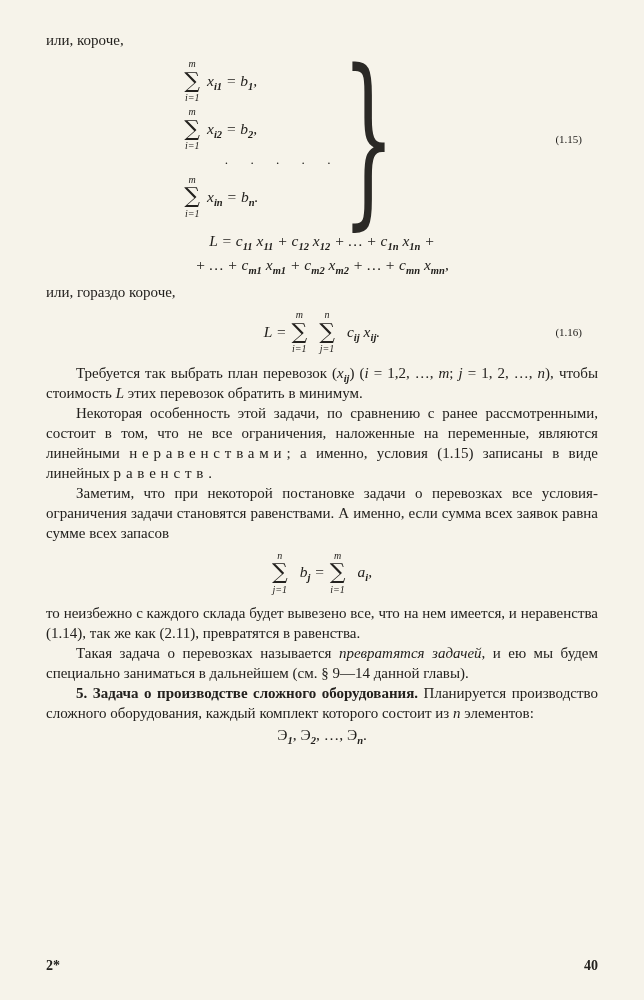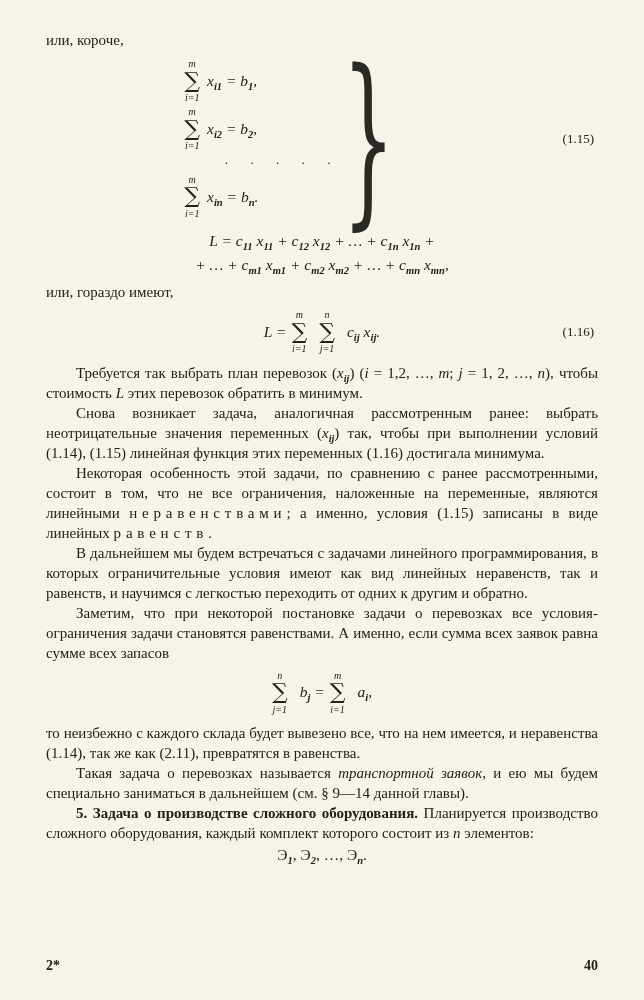--- a/index.html
+++ b/index.html
@@ -33,21 +33,21 @@
   .eq115 { position:relative; display:flex; justify-content:center; align-items:center; margin:8px 0 10px 0; }
   .eqrows { display:flex; flex-direction:column; gap:3px; }
   .eqrow { display:flex; align-items:center; font-size:15.5px; }
   .dotsrow { padding-left:40px; letter-spacing:9px; font-size:13px; }
   .brace {
     display:inline-block; margin-left:2px;
     font-size:185px; line-height:160px;
     transform:scaleX(0.45); transform-origin:left center;
     font-family:"DejaVu Serif",serif; color:#2b2926; font-weight:normal;
   }
-  .eqlabel { position:absolute; right:4px; top:50%; transform:translateY(-50%); font-size:13px; font-style:normal;margin-left:44px; }
+  .eqlabel { position:absolute; right:16px; top:50%; transform:translateY(-50%); font-size:11px; font-style:normal;margin-left:44px; }
 
   
   .eqL { margin:5px 0 5px 0; }
   .eqC { text-align:center; font-size:15.5px; line-height:24px; }
   .eqflex { position:relative; display:flex; justify-content:center; align-items:center; gap:5px; margin:7px 0 8px 0; font-size:15.5px; }
 
   .footer {
     position:absolute; left:46px; right:46px; bottom:26px;
     display:flex; justify-content:space-between;
     font-size:14px; font-weight:bold;
@@ -91,61 +91,59 @@
     <span class="brace">}</span>
     <span class="eqlabel">(1.15)</span>
   </div>
 
 
   <div class="eqL">
     <div class="eqC mi">L = c<sub>11</sub> x<sub>11</sub> + c<sub>12</sub> x<sub>12</sub> + … + c<sub>1n</sub> x<sub>1n</sub> +</div>
     <div class="eqC mi">+ … + c<sub>m1</sub> x<sub>m1</sub> + c<sub>m2</sub> x<sub>m2</sub> + … + c<sub>mn</sub> x<sub>mn</sub>,</div>
   </div>
 
-  <p class="noindent">или, гораздо имеют,</p>
+  <p class="noindent">или, гораздо короче,</p>
 
   <div class="eqflex">
     <span class="mi">L =</span>
     <span class="sum">
       <span class="lim">m</span>
       <span class="sigma">∑</span>
       <span class="lim">i=1</span>
     </span>
     <span class="sum">
       <span class="lim">n</span>
       <span class="sigma">∑</span>
       <span class="lim">j=1</span>
     </span>
     <span class="mi">c<sub>ij</sub> x<sub>ij</sub>.</span>
     <span class="eqlabel">(1.16)</span>
   </div>
 
   <p>Требуется так выбрать план перевозок (<i>x</i><sub>ij</sub>) (<i>i</i> = 1,2, …, <i>m</i>; <i>j</i> = 1, 2, …, <i>n</i>), чтобы стоимость <i>L</i> этих перевозок обратить в минимум.</p>
-  <p>Снова возникает задача, аналогичная рассмотренным ранее: выбрать неотрицательные значения переменных (<i>x</i><sub>ij</sub>) так, чтобы при выполнении условий (1.14), (1.15) линейная функция этих переменных (1.16) достигала минимума.</p>
   <p>Некоторая особенность этой задачи, по сравнению с ранее рассмотренными, состоит в том, что не все ограничения, наложенные на переменные, являются линейными <span class="sp">неравенствами</span>; а именно, условия (1.15) записаны в виде линейных <span class="sp">равенств</span>.</p>
-  <p>В дальнейшем мы будем встречаться с задачами линейного программирования, в которых ограничительные условия имеют как вид линейных неравенств, так и равенств, и научимся с легкостью переходить от одних к другим и обратно.</p>
   <p>Заметим, что при некоторой постановке задачи о перевозках все условия-ограничения задачи становятся равенствами. А именно, если сумма всех заявок равна сумме всех запасов</p>
 
   <div class="eqflex">
     <span class="sum">
       <span class="lim">n</span>
       <span class="sigma">∑</span>
       <span class="lim">j=1</span>
     </span>
     <span class="mi">b<sub>j</sub> =</span>
     <span class="sum">
       <span class="lim">m</span>
       <span class="sigma">∑</span>
       <span class="lim">i=1</span>
     </span>
     <span class="mi">a<sub>i</sub>,</span>
   </div>
 
   <p class="noindent">то неизбежно с каждого склада будет вывезено все, что на нем имеется, и неравенства (1.14), так же как (2.11), превратятся в равенства.</p>
-  <p>Такая задача о перевозках называется <i>транспортной заявок</i>, и ею мы будем специально заниматься в дальнейшем (см. § 9—14 данной главы).</p>
+  <p>Такая задача о перевозках называется <i>превратятся задачей</i>, и ею мы будем специально заниматься в дальнейшем (см. § 9—14 данной главы).</p>
   <p><b>5. Задача о производстве сложного оборудования.</b> Планируется производство сложного оборудования, каждый комплект которого состоит из <i>n</i> элементов:</p>
 
   <div class="eqC">Э<sub>1</sub>, Э<sub>2</sub>, …, Э<sub>n</sub>.</div>
 
   <div class="footer">
     <span>2*</span>
     <span>40</span>
   </div>
 
 </div>

